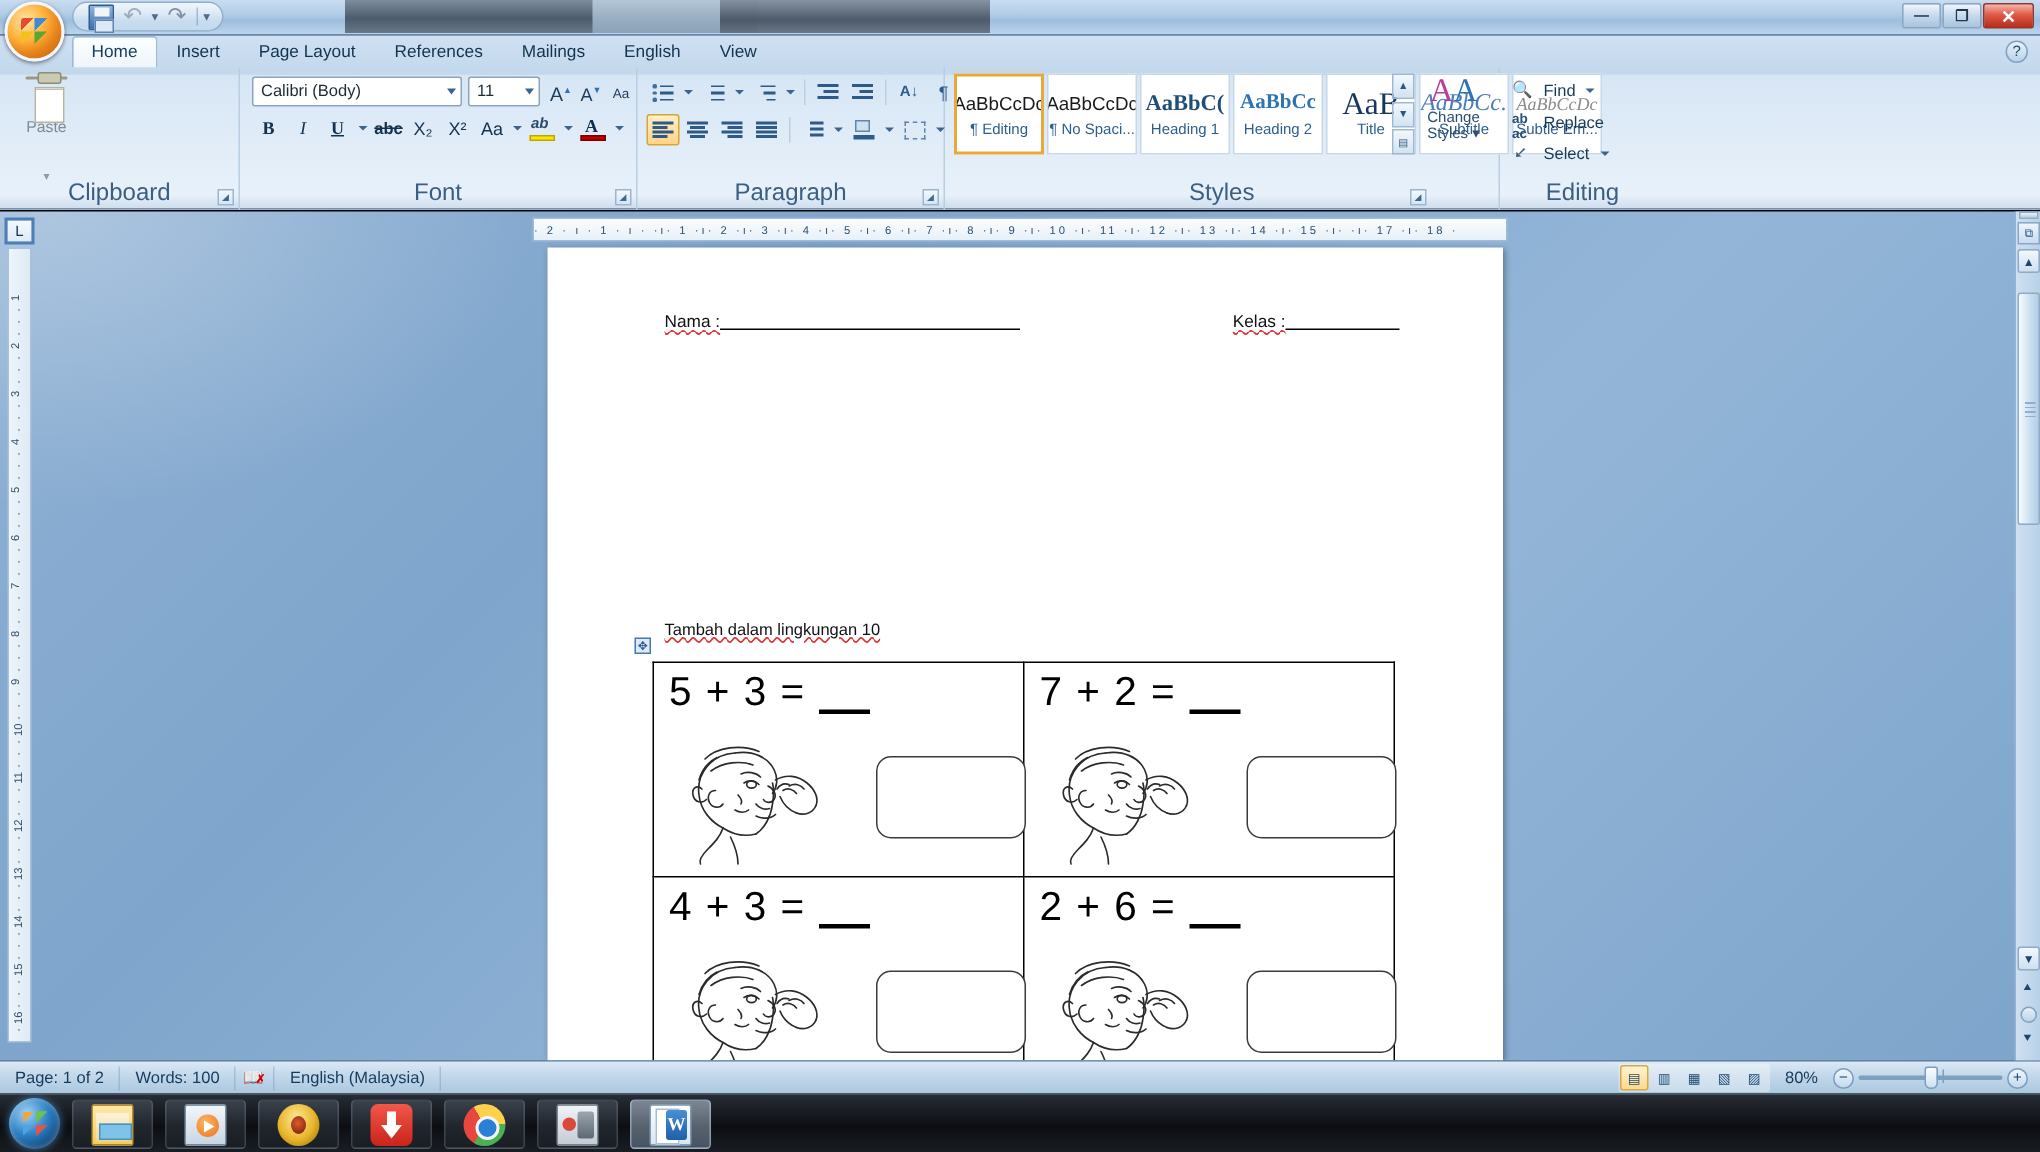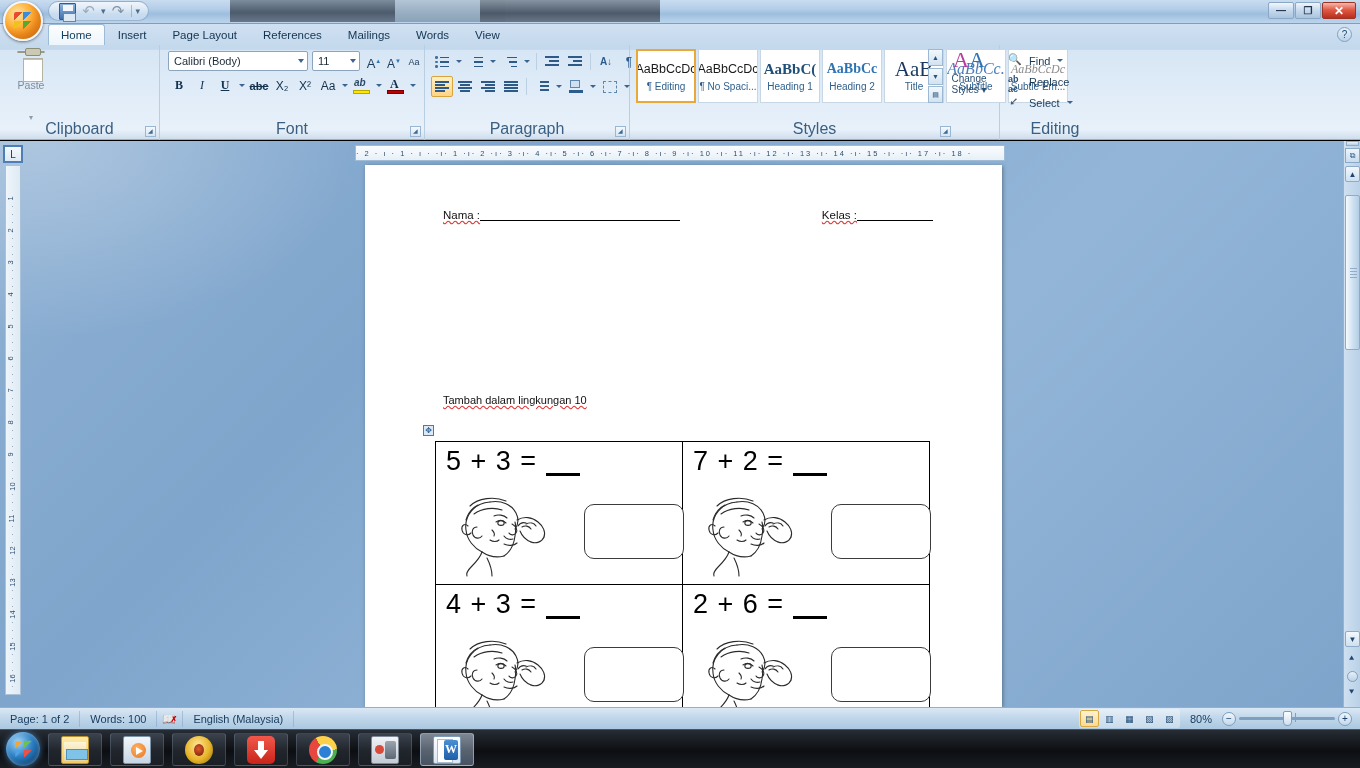--- a/index.html
+++ b/index.html
@@ -273,21 +273,21 @@
   .page{
     position:absolute; left:365px; top:24px; width:637px; height:542px;
     background:#fff; box-shadow:1px 1px 4px rgba(0,0,0,.35);
     overflow:hidden;
   }
   .hdr-line{ position:absolute; left:78px; top:44px; width:490px; display:flex; justify-content:space-between; }
   .fld{ font-size:11.5px; color:#111; white-space:nowrap; position:relative; }
   .fld .ul{ display:inline-block; border-bottom:1.3px solid #000; height:11px; vertical-align:-2px; }
   .sq-red{ text-decoration:underline; text-decoration-style:wavy; text-decoration-color:#d33; }
   .subtitle{
-    position:absolute; left:78px; top:229px; font-size:11px; color:#111;
+    position:absolute; left:78px; top:249px; font-size:11px; color:#111;
   }
   .anchor{
     position:absolute; left:58px; top:260px; width:11px;height:11px;
     border:1px solid #4a7ab0; background:#dce9f6; font-size:8px; color:#2a5a92;
     display:flex;align-items:center;justify-content:center; cursor:pointer;
   }
 
   .wstable{
     position:absolute; left:70px; top:276px; width:495px;
     border-collapse:collapse;
@@ -467,21 +467,21 @@
     </div>
   </div>
 
   <div class="ribbon">
     <div class="tabs">
       <div class="tab active">Home</div>
       <div class="tab">Insert</div>
       <div class="tab">Page Layout</div>
       <div class="tab">References</div>
       <div class="tab">Mailings</div>
-      <div class="tab">Words</div>
+      <div class="tab">English</div>
       <div class="tab">View</div>
     </div>
     <div class="help-q">?</div>
 
     <div class="groups">
 
       <div class="grp g-clip">
         <div class="paste-btn">
           <div class="clip-img"></div>
           <div class="paste-label">Paste</div>

